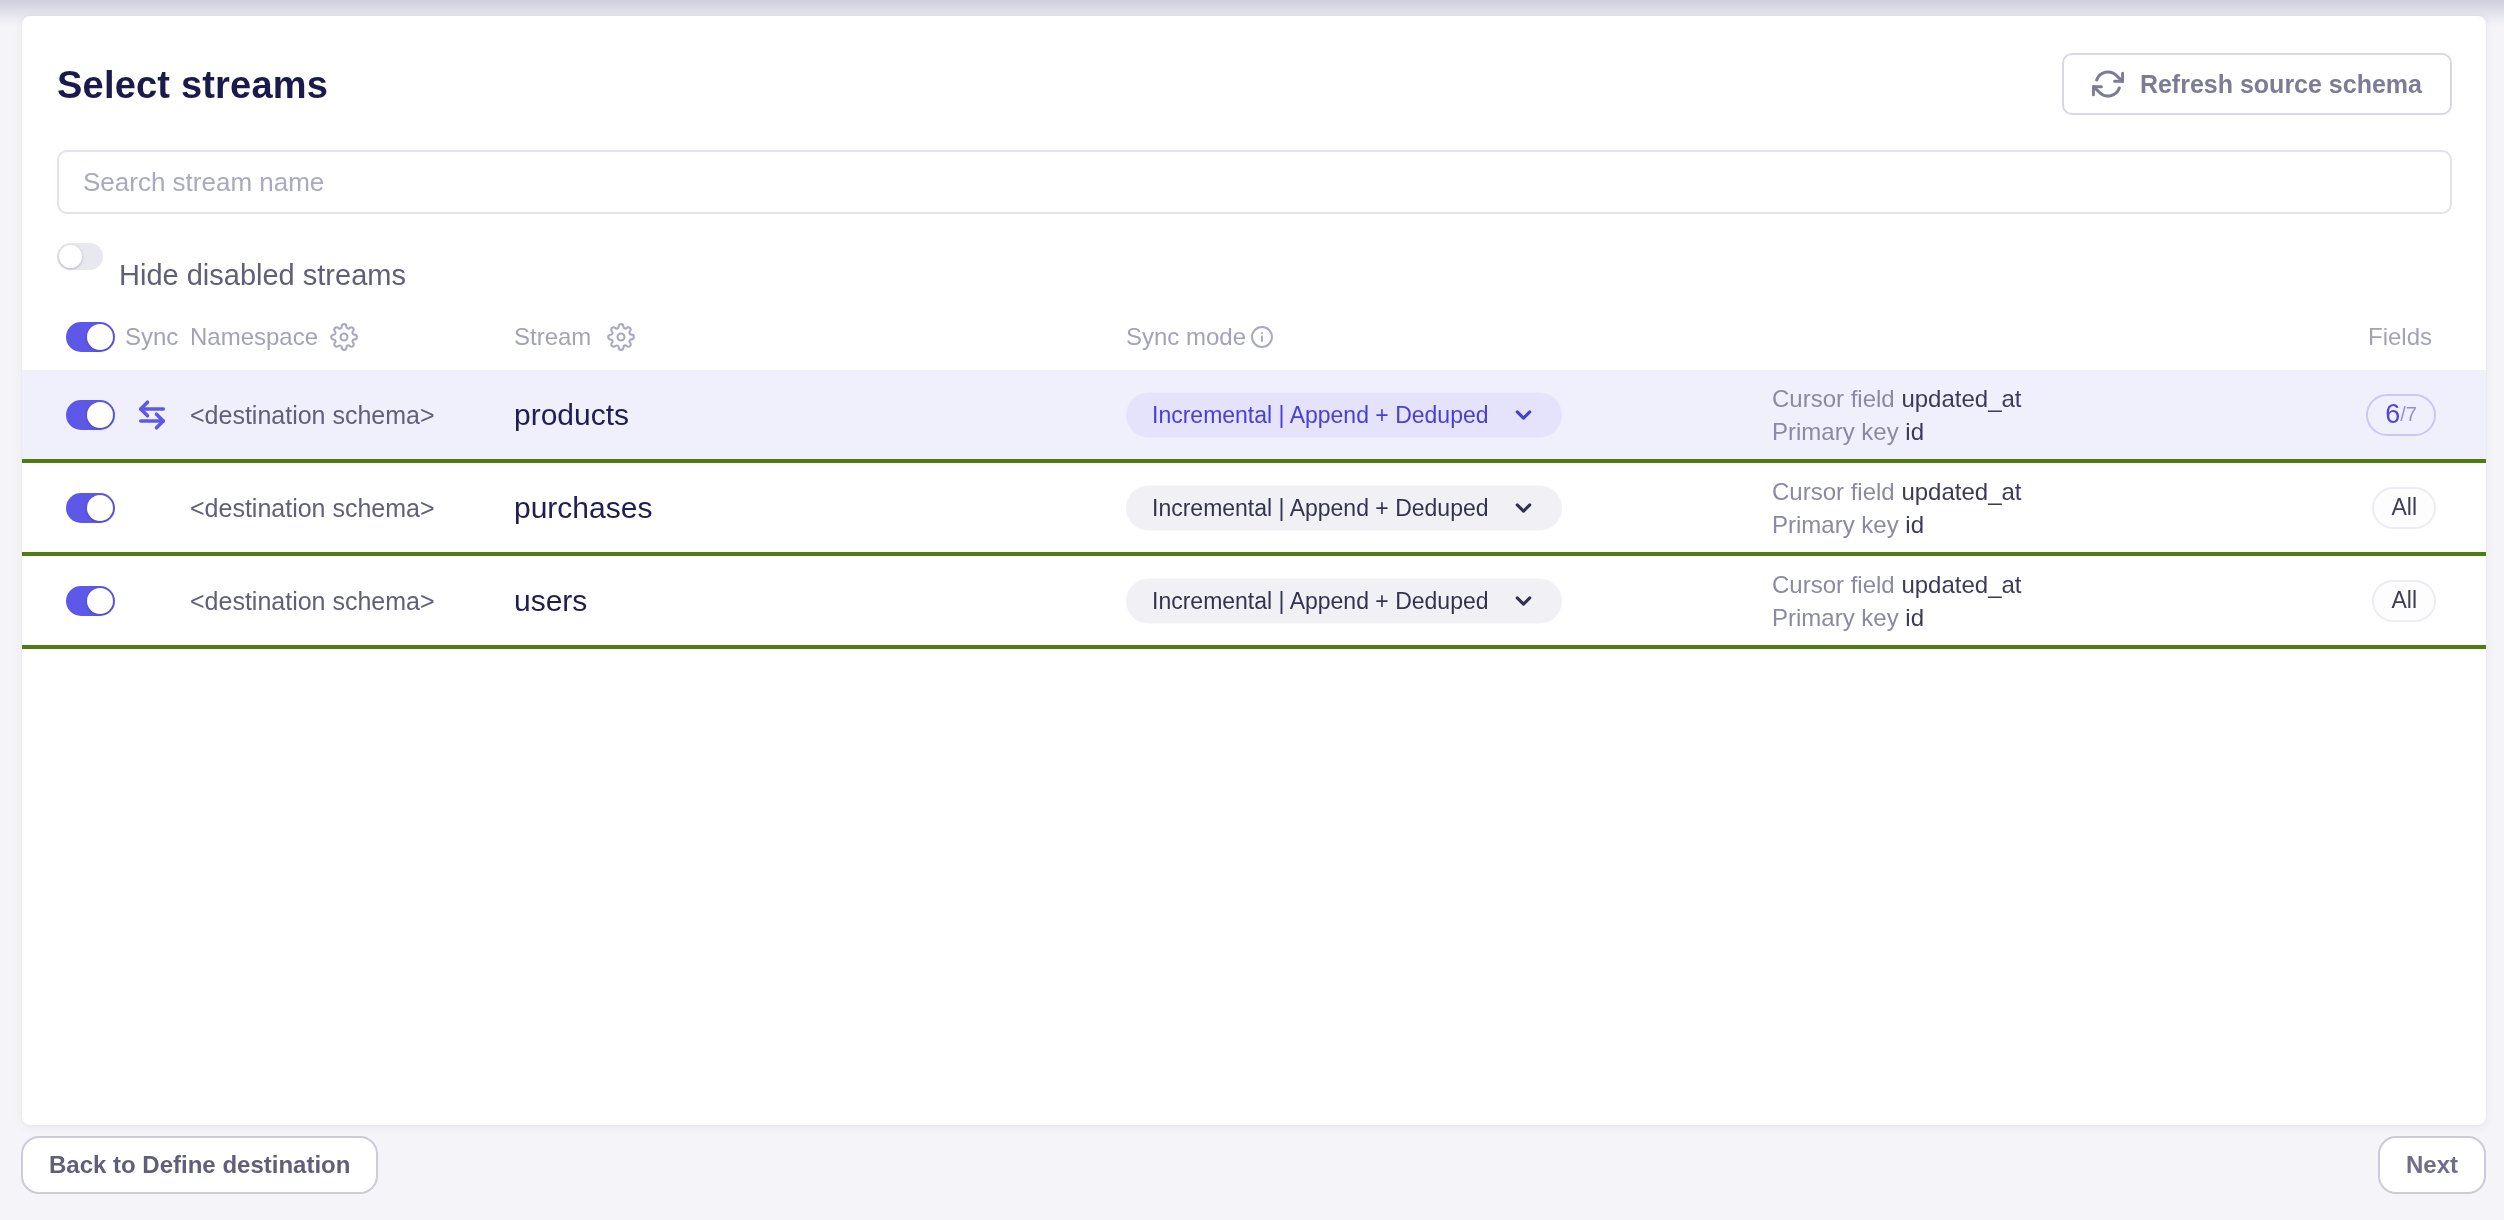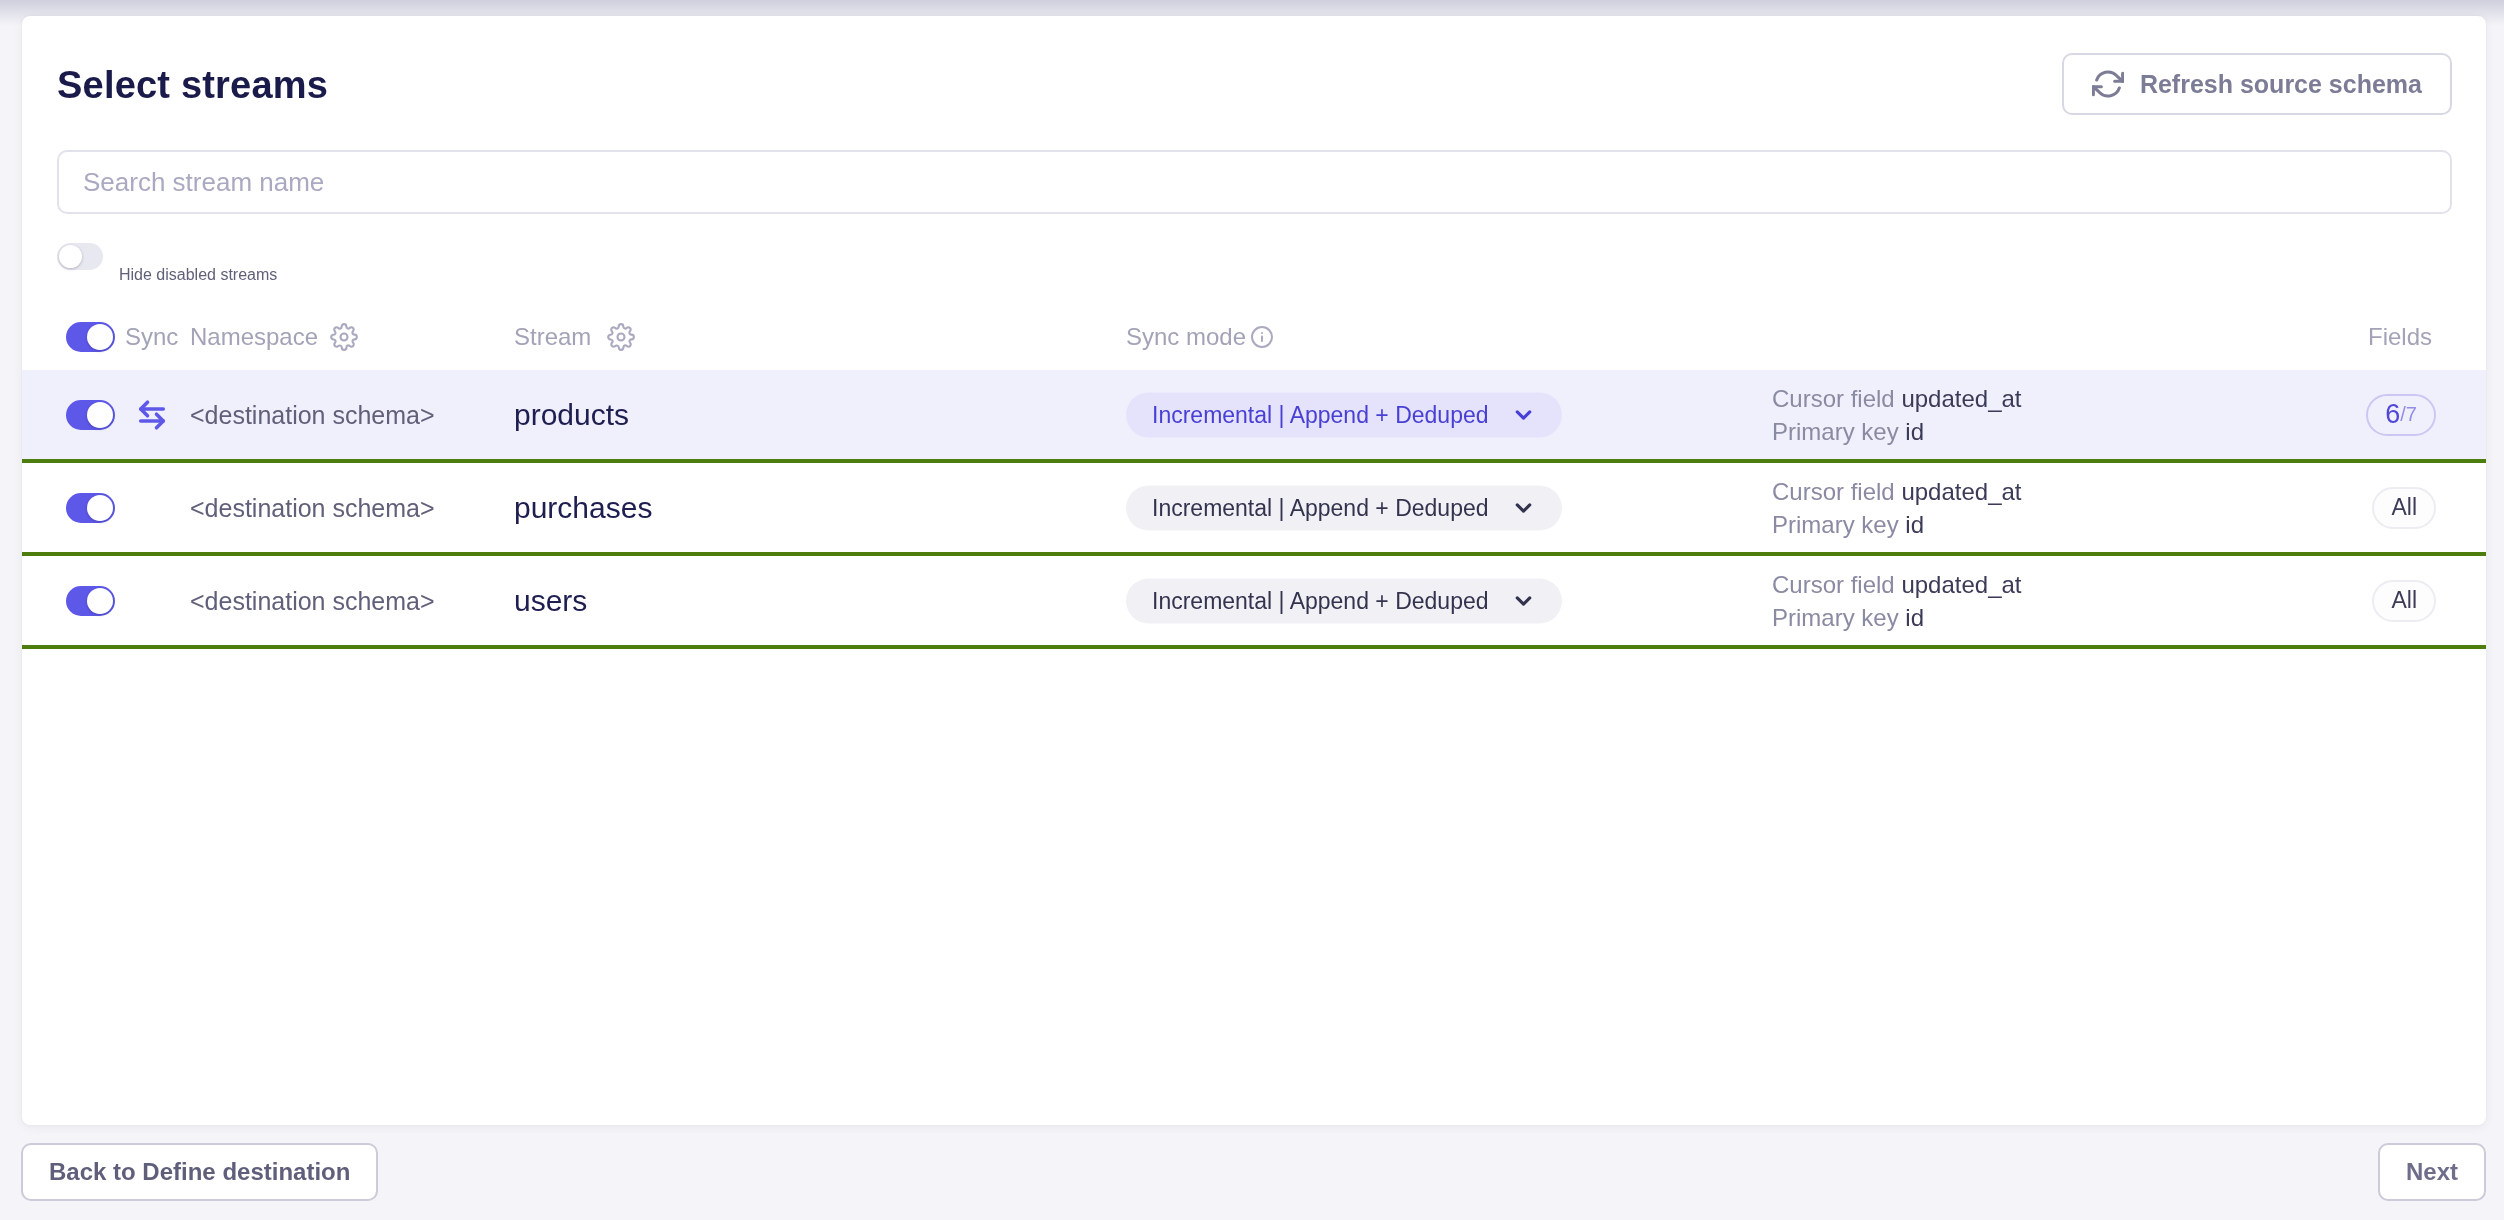--- a/index.html
+++ b/index.html
@@ -36,21 +36,21 @@
     position:absolute; left:35px; top:134px; width:2395px; height:64px;
     border:2px solid #e2e2ec; border-radius:10px; padding:0 24px;
     font-family:"Liberation Sans", sans-serif;
     font-size:26px; color:#3a3a55; background:#fff; outline:none;
   }
   .search-input::placeholder { color:#a9a9c2; }
   .hide-row {
     position:absolute; left:35px; top:222px; height:36px;
     display:flex; align-items:center; gap:16px;
   }
-  .hide-label { font-size:16px; color:#5f5f78;margin-top:38px; }
+  .hide-label { font-size:29px; color:#5f5f78;margin-top:38px; }
   
   .toggle { position:relative; border-radius:999px; cursor:pointer; flex:none; }
   .toggle .knob {
     position:absolute; top:2px; border-radius:50%; background:#fff;
     box-shadow:0 1px 3px rgba(20,20,60,.25);
   }
   .toggle.sm { width:46px; height:27px; background:#e8e8f0; }
   .toggle.sm .knob { width:23px; height:23px; left:2px; }
   .toggle.lg { width:49px; height:30px; background:#5d58e8; }
   .toggle.lg .knob { width:26px; height:26px; right:2px; }
@@ -90,25 +90,25 @@
     right:50px; height:42px; border-radius:21px; padding:0 17px;
     display:flex; align-items:center; justify-content:center; cursor:pointer;
     background:transparent; border:2px solid #ececf2; background:#fdfdfe;
     font-size:23px; color:#3c3c58;
   }
   .fields-pill--count { border-color:#cbc7f3; background:transparent; }
   .fields-pill--count .num { color:#5047d8; font-size:27px; }
   .fields-pill--count .den { color:#938ce8; font-size:20px; }
   
   .footer-btn {
-    position:absolute; top:1136px; height:58px; border-radius:10px;
+    position:absolute; top:1136px; height:58px; border-radius:18px;
     background:#ffffff; border:2px solid #cbcbd9; cursor:pointer;
     font-family:"Liberation Sans", sans-serif;
     font-size:24px; font-weight:700; color:#5f5f7c;
-    display:flex; align-items:center; padding:0 26px;margin-top:7px;
+    display:flex; align-items:center; padding:0 26px;
   }
   .back-btn { left:21px; }
   .next-btn { right:18px; color:#6e6e8a; }
 </style>
 </head>
 <body>
 
 <div class="top-strip"></div>
 
 <div class="card">

